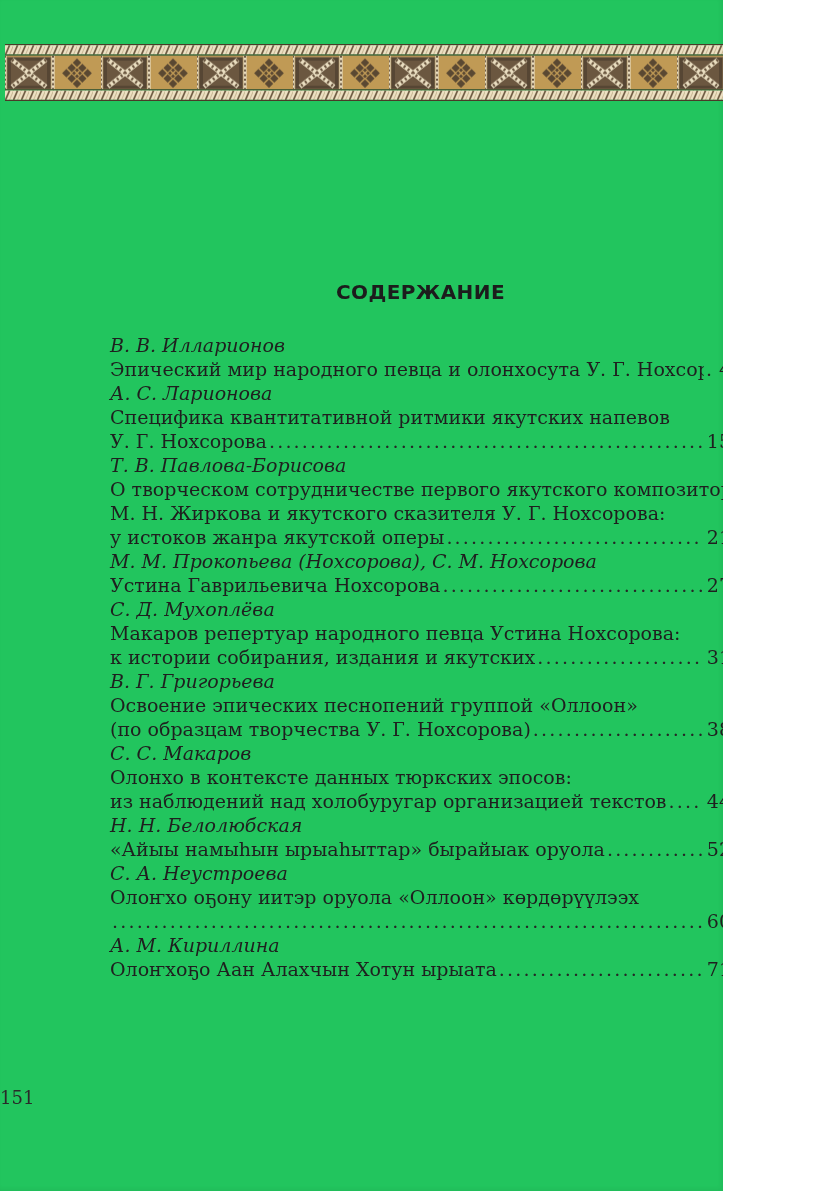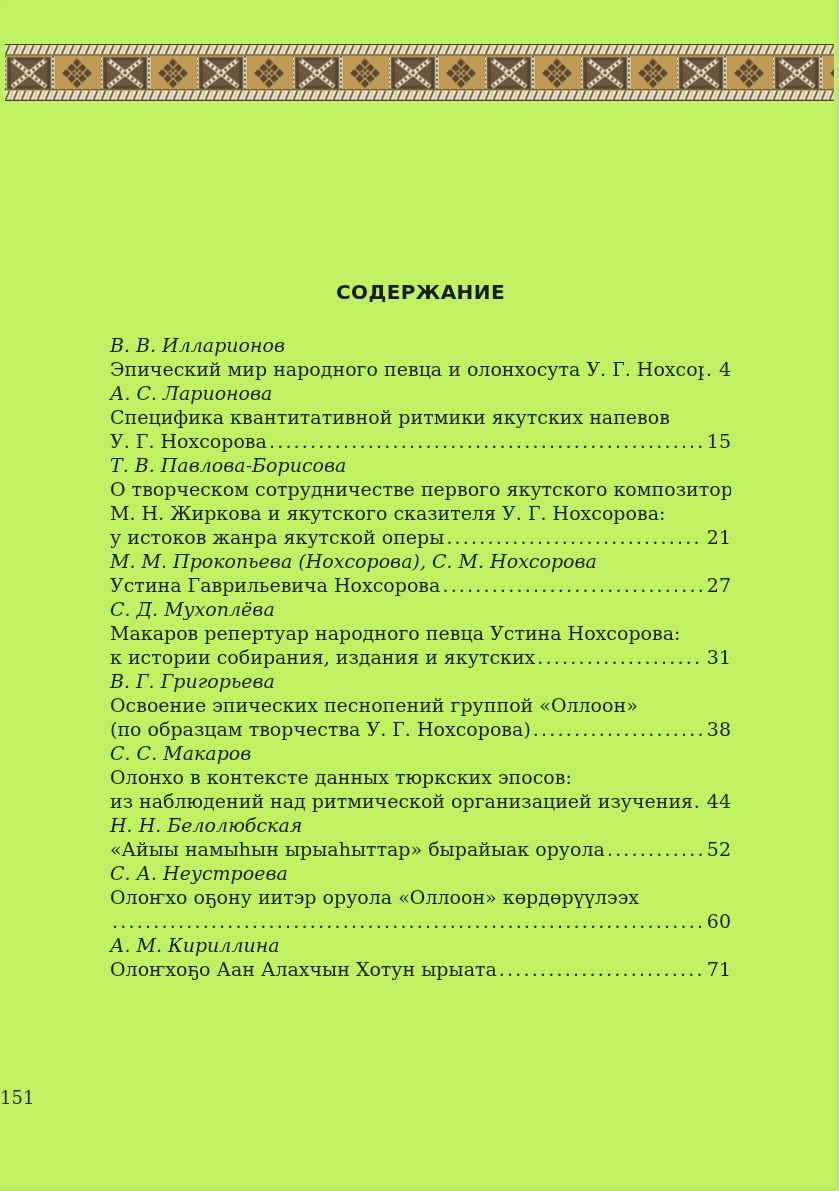--- a/index.html
+++ b/index.html
@@ -1,20 +1,20 @@
 <!DOCTYPE html>
 <html><head>
 <meta charset="utf-8">
 <style>
   html, body { margin: 0; padding: 0; background: #ffffff; }
   .page {
     position: relative;
-    width: 839px;
+    width: 723px;
     height: 1191px;
-    background: #bef264;
+    background: #22c55e;
     font-family: "DejaVu Serif", "Liberation Serif", serif;
     color: #1f1f1f;
     overflow: hidden;
     box-shadow: inset -2px -2px 4px rgba(0,0,0,0.05);
   }
   .ornament {
     position: absolute;
     top: 44px;
     left: 5px;
     width: 829px;
@@ -209,21 +209,21 @@
           <span class="dots"></span>
           <span class="pagenum">38</span>
         </div>
       </div>
       <div class="toc-entry">
         <div class="author">С. С. Макаров</div>
         <div class="line-row">
           <span class="title-text">Олонхо в контексте данных тюркских эпосов:</span>
         </div>
         <div class="line-row">
-          <span class="title-text">из наблюдений над ритмической организацией изучения</span>
+          <span class="title-text">из наблюдений над холобуругар организацией текстов</span>
           <span class="dots"></span>
           <span class="pagenum">44</span>
         </div>
       </div>
       <div class="toc-entry">
         <div class="author">Н. Н. Белолюбская</div>
         <div class="line-row">
           <span class="title-text">«Айыы намыһын ырыаһыттар» бырайыак оруола</span>
           <span class="dots"></span>
           <span class="pagenum">52</span>

